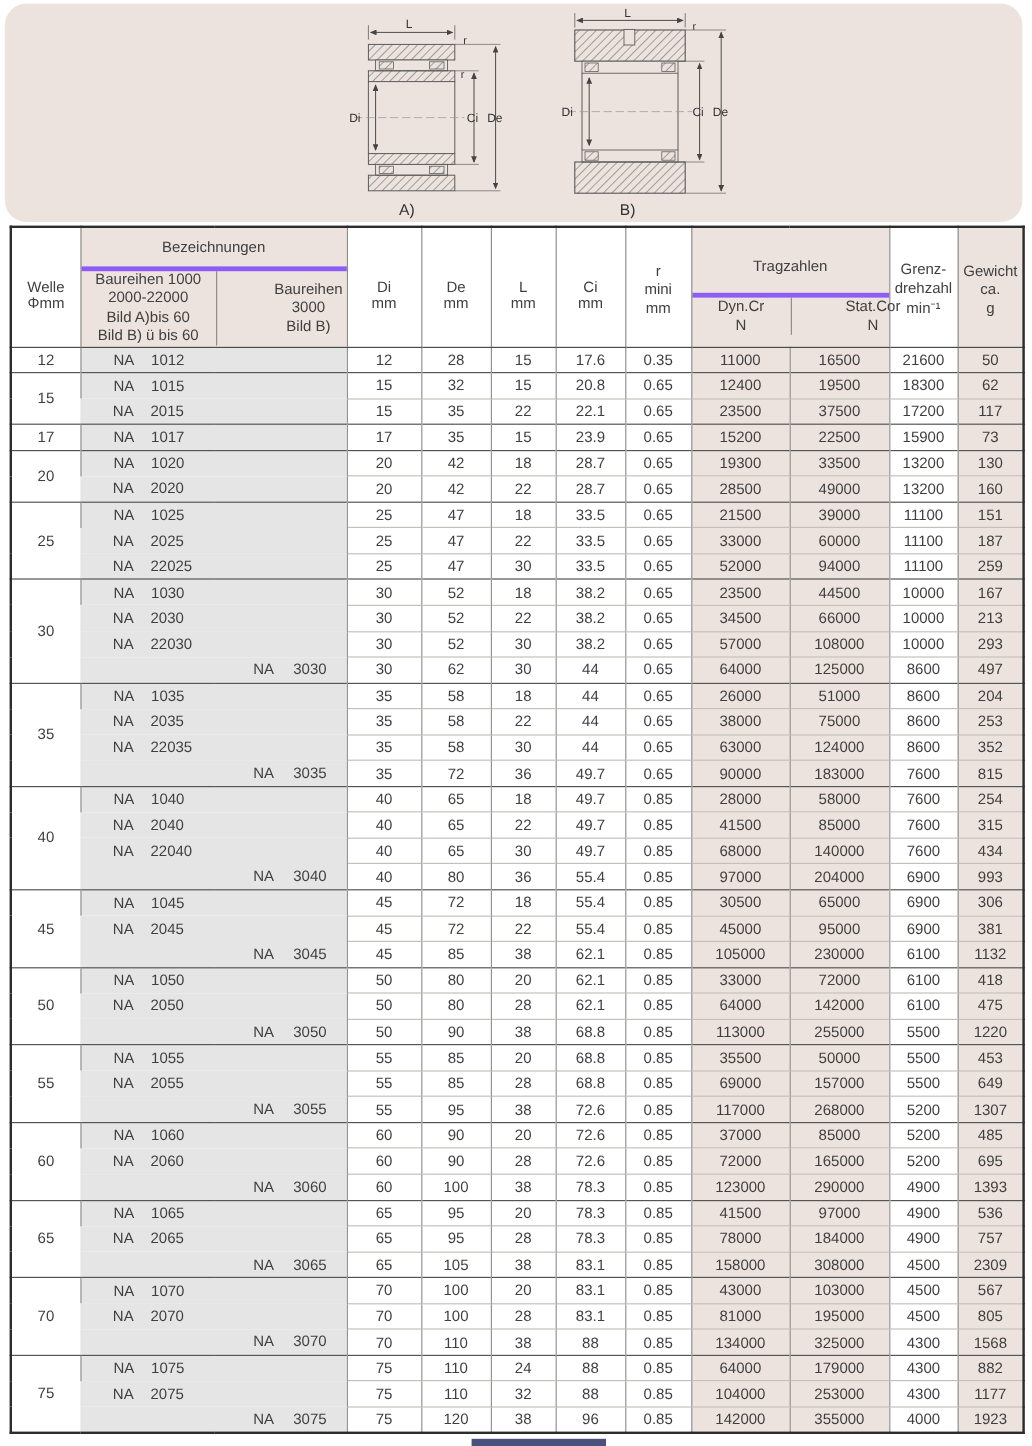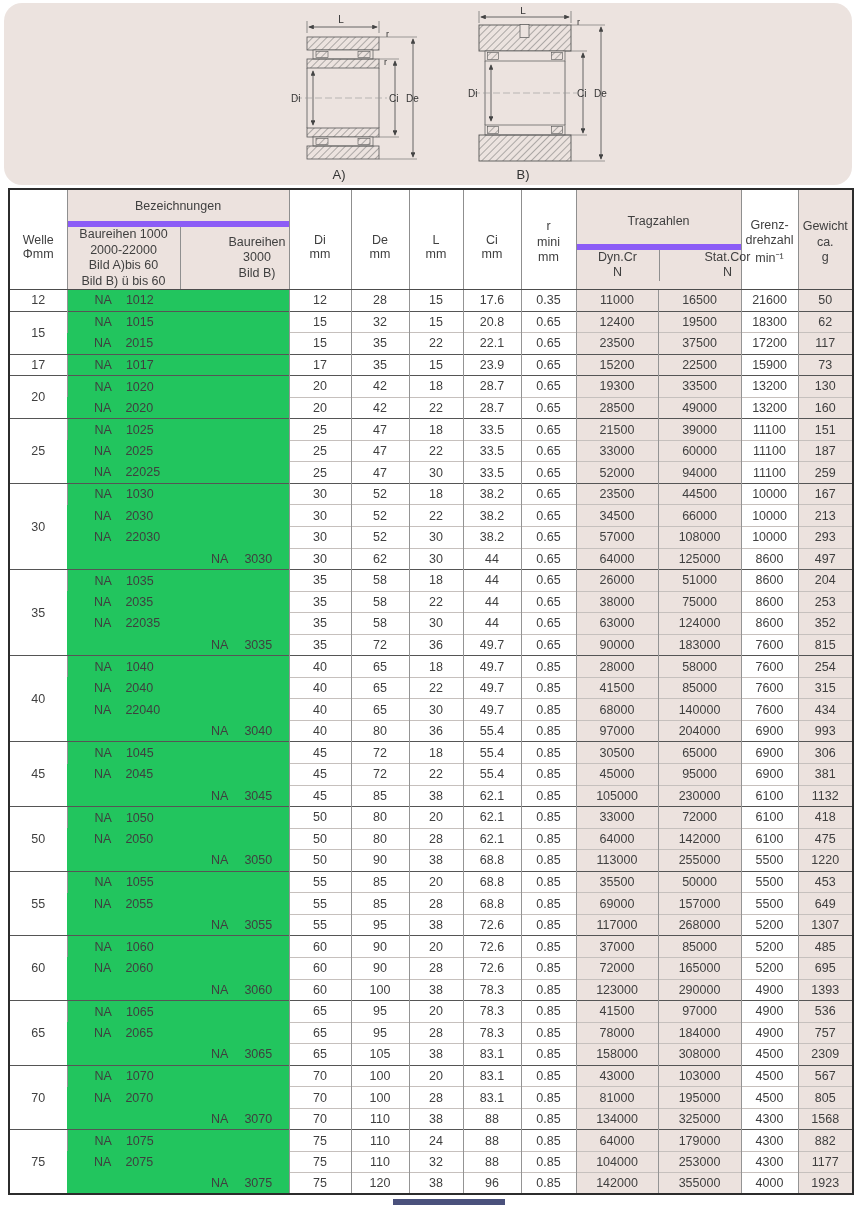--- a/index.html
+++ b/index.html
@@ -26,33 +26,33 @@
   tbody tr{height:21.55px;}
   th,td{padding:0;font-weight:normal;vertical-align:middle;text-align:center;}
   th{border-left:1px solid #8f8f8f;border-bottom:1.5px solid #4c4c4c;background:#fff;}
   th:first-child{border-left:none;}
   td{border-left:1px solid #949494;background:#fff;}
   tr td:first-child{border-left:none;}
   .pink{background:#ece2de !important;}
   .pre{white-space:pre-line;line-height:1.24;}
   
   .grpwrap{display:flex;flex-direction:column;height:100%;}
-  .grptop{display:flex;align-items:center;justify-content:center;border-bottom:6px solid #8b5cf6;}
+  .grptop{display:flex;align-items:center;justify-content:center;border-bottom:4px solid #8b5cf6;}
   .bezgrp .grptop{height:31px;}
   .traggrp .grptop{height:45px;}
   .grpbot{flex:1;display:flex;gap:45px;}
   .sub{flex:1;display:flex;align-items:center;justify-content:center;text-align:center;}
   .bezgrp .subL{flex:0 0 112px;border-right:1px solid #8f8f8f;}
   .traggrp .subL{flex:0 0 82px;border-right:1px solid #8f8f8f;}
   
   .stack{display:flex;flex-direction:column;justify-content:space-between;align-items:center;height:100%;box-sizing:border-box;padding:26px 0 12px;}
   .stack.tall{padding-top:16px;}
   
   td.c-welle{background:#fff;}
-  td.c-desig{background:#22c55e;}
+  td.c-desig{background:#e5e5e5;}
   .dsg{display:flex;height:100%;align-items:center;}
   .dsg .s1{flex:0 0 112px;display:flex;padding-left:27px;box-sizing:border-box;gap:14px;}
   .dsg .s2{flex:1;display:flex;padding-left:32px;box-sizing:border-box;gap:16px;}
   .dsg i{font-style:normal;}
   tbody td.sep{border-top:1px solid #c6c0bd;}
   tbody tr.group-start td{border-top:1.5px solid #555;}
   tbody tr:first-child td{border-top:none;text-align:center;}
   
   .page-tab{position:absolute;left:393px;top:1199px;width:112px;height:6px;background:#4a517c;}
 </style>

